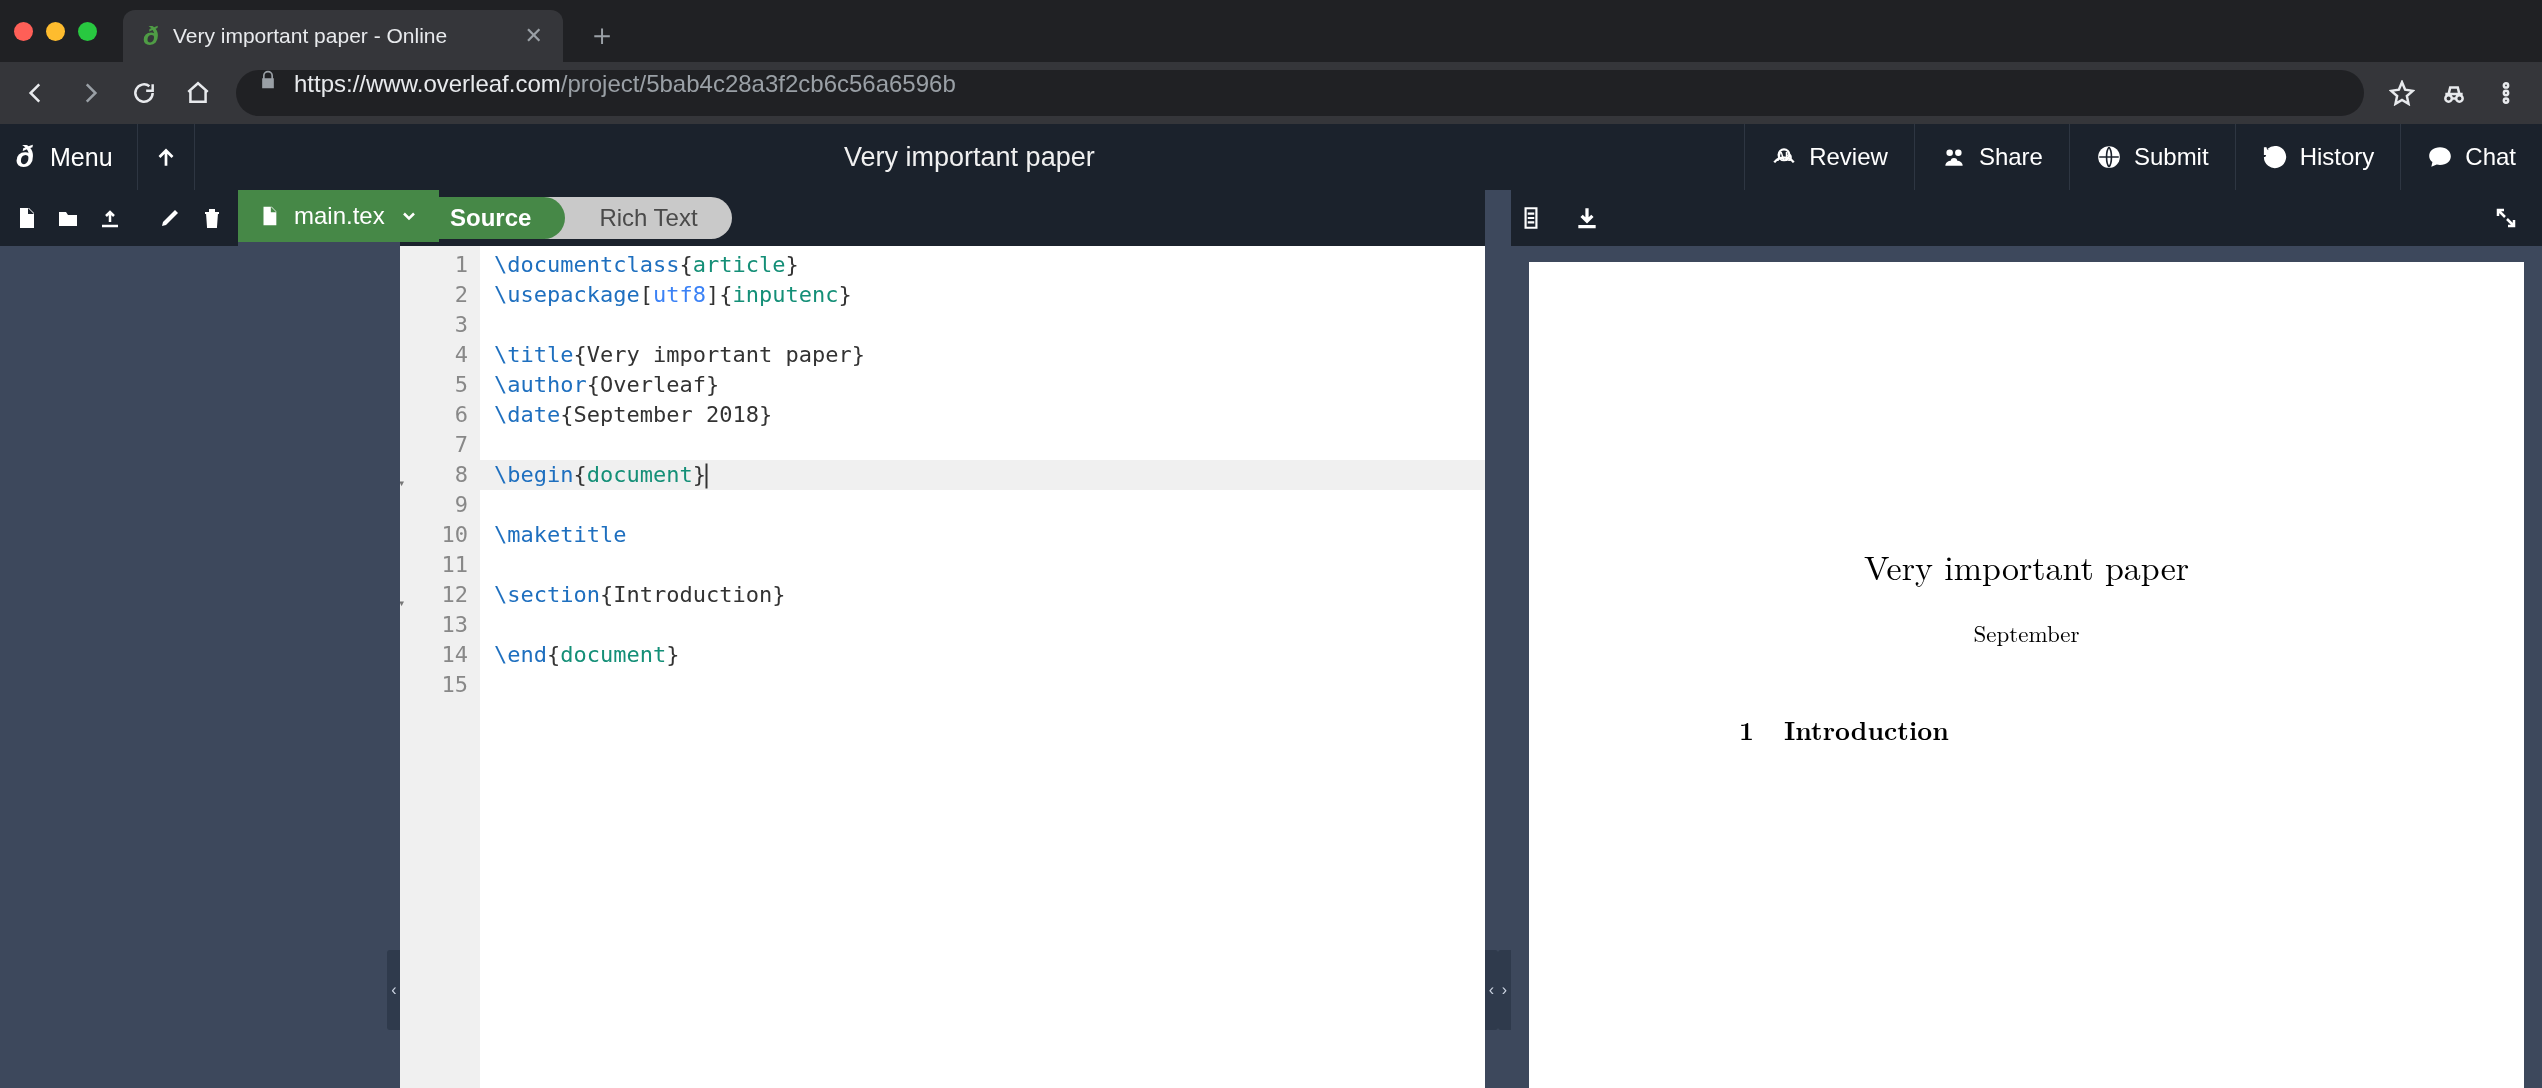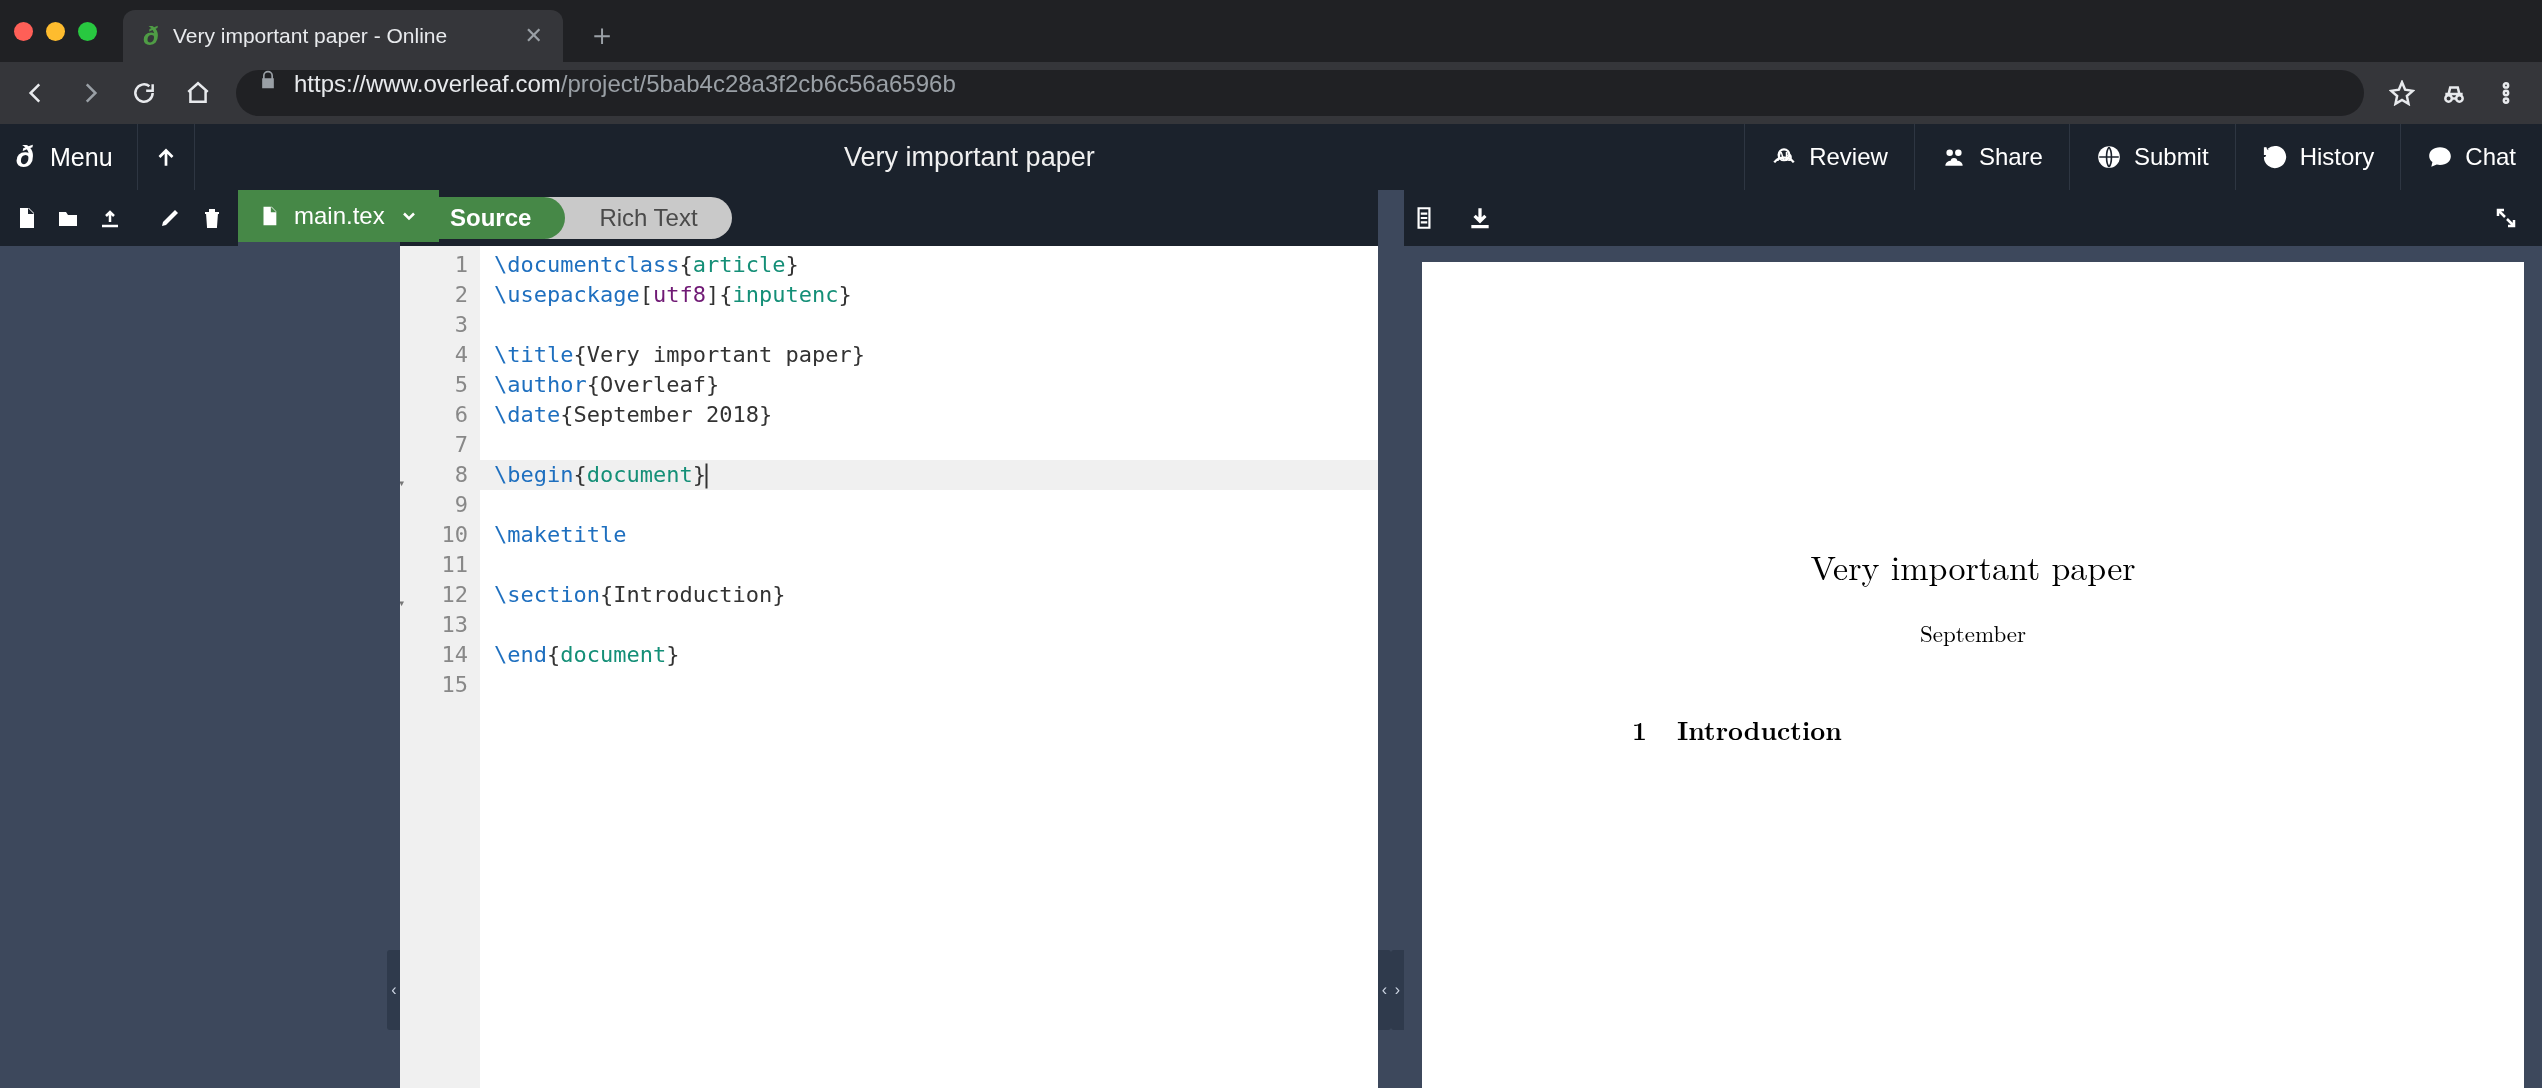--- a/index.html
+++ b/index.html
@@ -46,35 +46,35 @@
   .ov-left { width: 400px; background: #3d485c; display: flex; flex-direction: row; position: relative; }
   .ov-left-tools { height: 56px; background: #1b222c; display: flex; align-items: center; padding: 0 14px; gap: 18px; color: #fff; }
   .ov-left-tools .spacer { flex: 1; }
   .ov-left-tools svg { width: 24px; height: 24px; fill: currentColor; }
   .file-tree { }
   .file-item { background: #468847; color: #fff; display: flex; align-items: center; padding: 0 20px; height: 52px; font-size: 24px; gap: 14px; }
   .file-item .caret { margin-left: auto; }
   .collapse-tab { position:absolute; right:-1px; top:760px; width:14px; height:80px; background:#2f3a4c; color:#cbd3e1; display:flex; align-items:center; justify-content:center; font-size:16px; border-radius:3px 0 0 3px;}
 
   
-  .ov-editor-col { width: 978px; display: flex; flex-direction: column; background: #fff; }
+  .ov-editor-col { width: 1085px; display: flex; flex-direction: column; background: #fff; }
   .ov-editor-tools { height: 56px; background: #1b222c; display: flex; align-items: center; padding: 0 16px; gap: 20px; }
   .mode-toggle { display: flex; background: #c9c9c9; border-radius: 26px; overflow: hidden; height: 42px; }
   .mode-btn { padding: 0 34px; display: flex; align-items: center; font-size: 24px; color: #4a4a4a; }
   .mode-btn.active { background: #468847; color: #fff; font-weight: 600; border-radius: 26px; }
   .editor-wrap { flex: 1; display: flex; font-family: "Menlo","Consolas",monospace; font-size: 22px; line-height: 30px; position: relative; overflow: hidden; background:#fff;}
   .gutter { background: #f0f0f0; color: #888; text-align: right; padding: 4px 12px 0 0; user-select: none; width: 80px; }
   .gutter .ln { height: 30px; position:relative;}
   .fold-marker { position:absolute; left:-2px; top:8px; font-size:12px; color:#777;}
   .code { padding: 4px 0 0 14px; white-space: pre; color: #333; flex:1; position:relative;}
   .code .row { height: 30px; }
   .code .row.hl { background: #f0f0f0; margin-left:-14px; padding-left:14px; }
   .tok-cmd { color: #1e6fbf; }
   .tok-key { color: #148f77; }
-  .tok-opt { color: #701a75; }
+  .tok-opt { color: #3b82f6; }
   .cursor { display:inline-block; width:1px; height:24px; background:#333; vertical-align:middle; box-shadow:0 0 0 0.5px #333;}
 
   
   .splitter { width: 26px; background: #3d485c; position:relative;}
   .splitter .tab-left{position:absolute; left:0; top:760px; width:13px; height:80px; background:#2f3a4c; color:#cbd3e1; display:flex;align-items:center;justify-content:center;font-size:16px;border-radius:0 3px 3px 0;}
   .splitter .tab-right{position:absolute; right:0; top:760px; width:13px; height:80px; background:#2f3a4c; color:#cbd3e1; display:flex;align-items:center;justify-content:center;font-size:16px;border-radius:3px 0 0 3px;}
 
   
   .ov-pdf-col { flex: 1; display: flex; flex-direction: column; background: #3d485c; }
   .ov-pdf-tools { height: 56px; background: #1b222c; display: flex; align-items: center; padding-right:16px; gap: 16px; color: #fff; }

